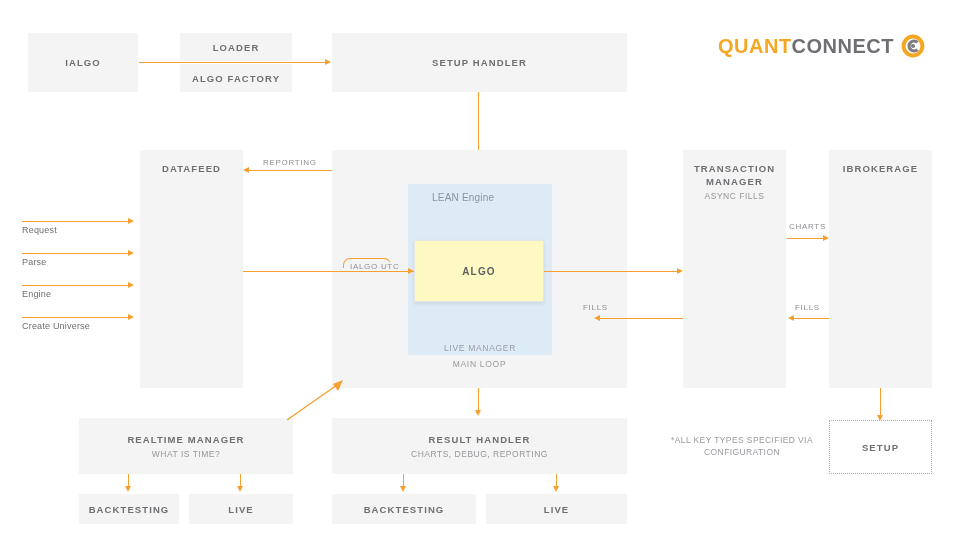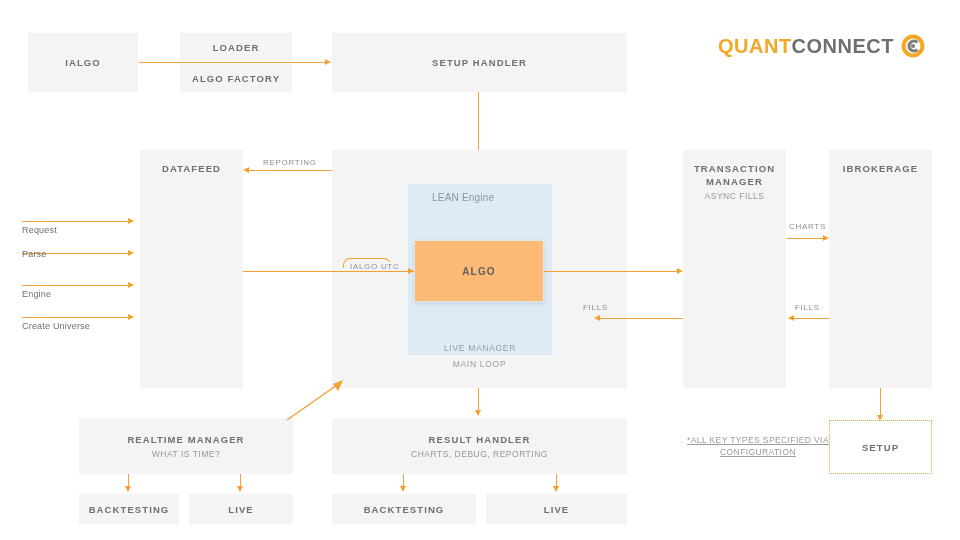--- a/index.html
+++ b/index.html
@@ -50,21 +50,21 @@
     background: #ddebf7;
   }
   .lean-label {
     position: absolute;
     font-size: 10px;
     color: #8d939b;
     letter-spacing: 0.2px;
   }
   .algo-box {
     position: absolute;
-    background: #fdba74;
+    background: #fef9c3;
     border: 1px solid #e6e6e6;
     box-shadow: 0 2px 4px rgba(0,0,0,0.09);
     display: flex;
     align-items: center;
     justify-content: center;
   }
   .algo-box .title {
     font-size: 10px;
     font-weight: bold;
     letter-spacing: 1.2px;
@@ -220,21 +220,21 @@
   <div class="sync-loop" style="left:343px; top:258px; width:48px; height:10px;"></div>
   <div class="head head-d" style="left:388px; top:262px;"></div>
   <div class="edge-label" style="left:348px; top:262px; background:#f4f4f4; padding:0 2px;">IALGO UTC</div>
 
   <div class="arrow-h" style="left:22px; top:221px; width:106px;"></div>
   <div class="head head-r" style="left:128px; top:218px;"></div>
   <div class="flow-label" style="left:22px; top:225px;">Request</div>
 
   <div class="arrow-h" style="left:22px; top:253px; width:106px;"></div>
   <div class="head head-r" style="left:128px; top:250px;"></div>
-  <div class="flow-label" style="left:22px; top:249px;">Parse</div>
+  <div class="flow-label" style="left:22px; top:257px;">Parse</div>
 
   <div class="arrow-h" style="left:22px; top:285px; width:106px;"></div>
   <div class="head head-r" style="left:128px; top:282px;"></div>
   <div class="flow-label" style="left:22px; top:289px;">Engine</div>
 
   <div class="arrow-h" style="left:22px; top:317px; width:106px;"></div>
   <div class="head head-r" style="left:128px; top:314px;"></div>
   <div class="flow-label" style="left:22px; top:321px;">Create Universe</div>
 
   <div class="box" style="left:683px; top:150px; width:103px; height:238px; justify-content:flex-start; padding-top:12px;">
@@ -304,15 +304,15 @@
 
   <div class="arrow-v" style="left:240px; top:474px; height:14px;"></div>
   <div class="head head-d" style="left:237px; top:486px;"></div>
 
   <div class="arrow-v" style="left:403px; top:474px; height:14px;"></div>
   <div class="head head-d" style="left:400px; top:486px;"></div>
 
   <div class="arrow-v" style="left:556px; top:474px; height:14px;"></div>
   <div class="head head-d" style="left:553px; top:486px;"></div>
 
-  <div class="note" style="left:684px; top:434px; width:148px;text-decoration:underline;">*ALL KEY TYPES SPECIFIED VIA CONFIGURATION</div>
+  <div class="note" style="left:668px; top:434px; width:148px;">*ALL KEY TYPES SPECIFIED VIA CONFIGURATION</div>
 
 </div>
 
 </body></html>

